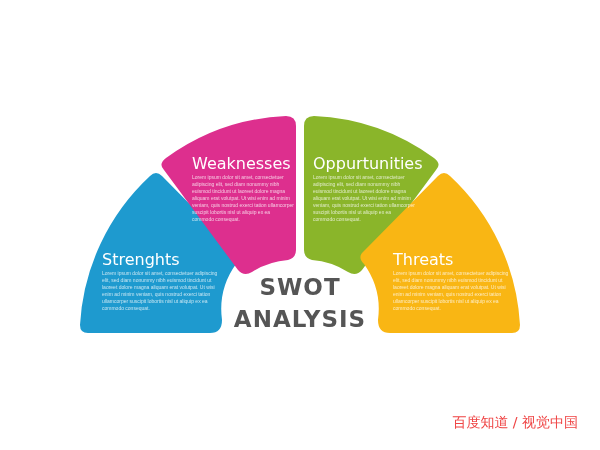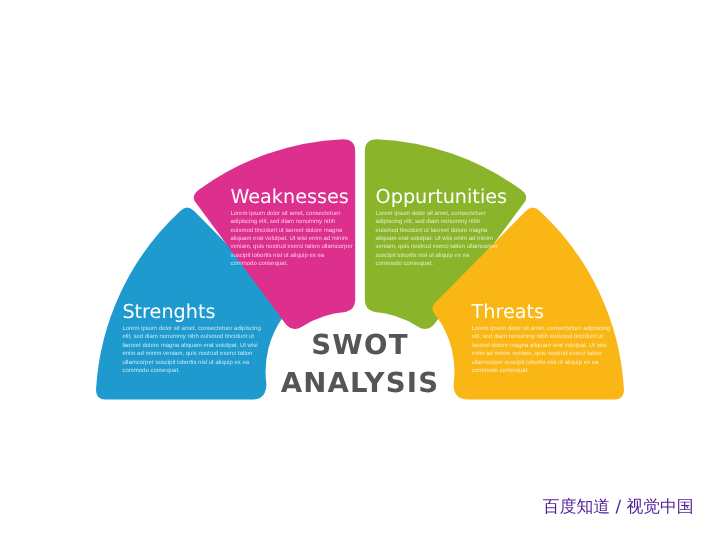--- a/index.html
+++ b/index.html
@@ -1,21 +1,21 @@
 <!DOCTYPE html>
 <html><head>
 <meta charset="utf-8">
 <style>
   html,body{margin:0;padding:0;background:#ffffff;}
   body{width:600px;height:450px;position:relative;overflow:hidden;font-family:"Liberation Sans",sans-serif;}
   svg{position:absolute;left:0;top:0;}
   .seg-title{font-family:"DejaVu Sans",sans-serif;font-size:16px;fill:#ffffff;}
   .seg-body{font-family:"Liberation Sans",sans-serif;font-size:5px;fill:rgba(255,255,255,0.75);}
   .center-title{font-family:"DejaVu Sans",sans-serif;font-weight:bold;font-size:23px;fill:#555555;letter-spacing:1px;}
-  .watermark{position:absolute;right:22px;bottom:18px;font-size:14px;color:#4c1d95;font-family:"DejaVu Sans",sans-serif;}
+  .watermark{position:absolute;right:22px;bottom:18px;font-size:14px;color:#ef4444;font-family:"DejaVu Sans",sans-serif;}
 </style>
 </head>
 <body>
 
 <svg width="600" height="450" viewBox="0 0 600 450">
 
   <path id="seg0" d="M 88 333 Q 80 333 80 325 A 220 220 0 0 1 150 176 Q 156 170 162 176 L 238 253 Q 242 258 236 264 A 78 78 0 0 0 222 320 Q 222 333 210 333 Z" fill="#1E9ACF"></path>
 
   <path id="seg1" d="M 164 170 Q 158 164 166 158 A 220 220 0 0 1 286 116 Q 296 116 296 126 L 296 250 Q 296 258 288 260 A 78 78 0 0 0 252 272 Q 244 277 238 270 Z" fill="#DD2F8E"></path>
 

